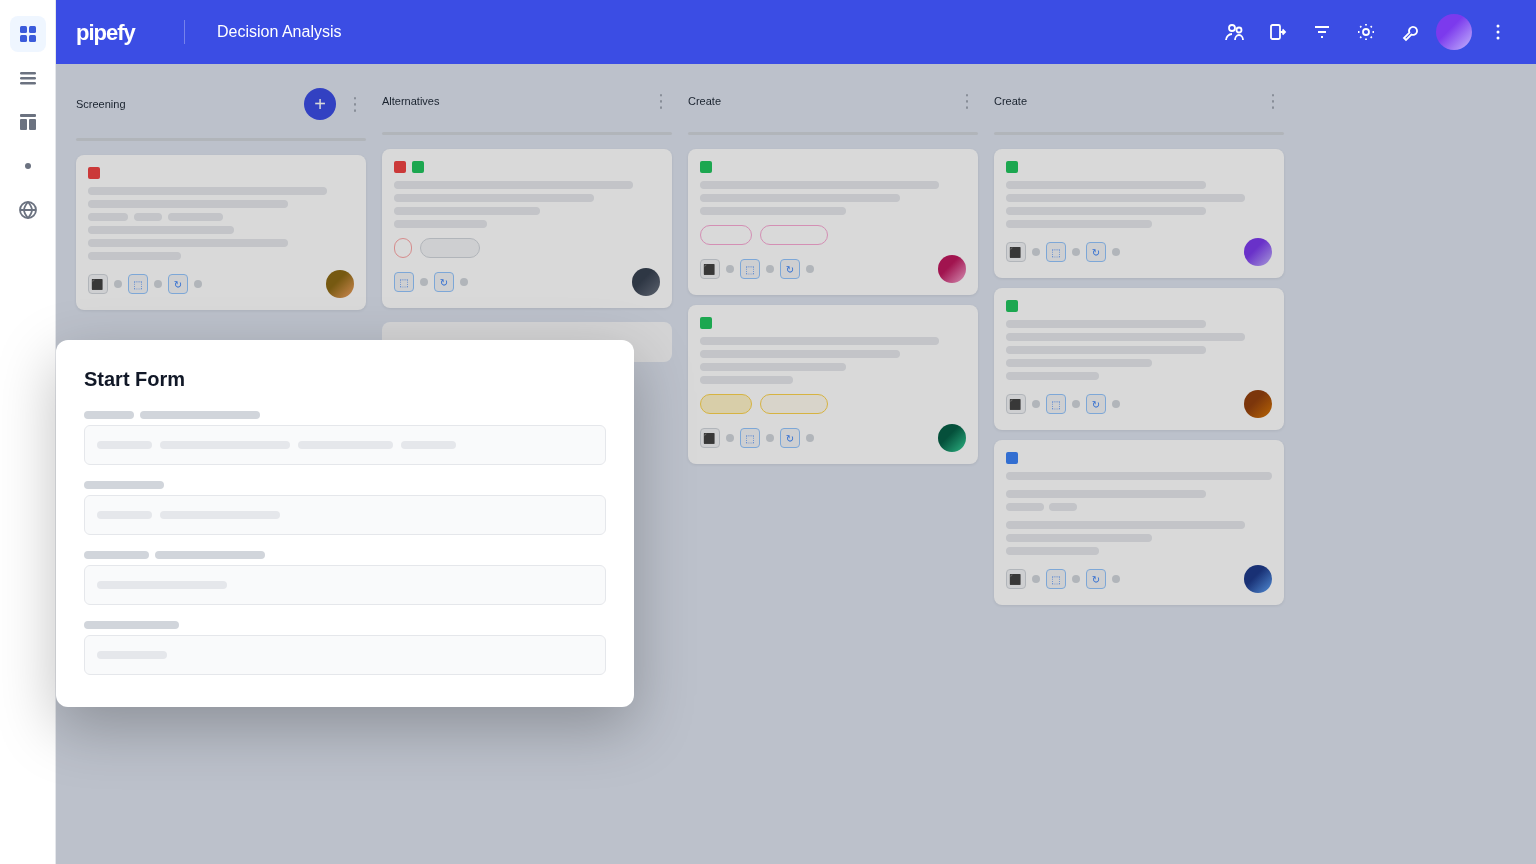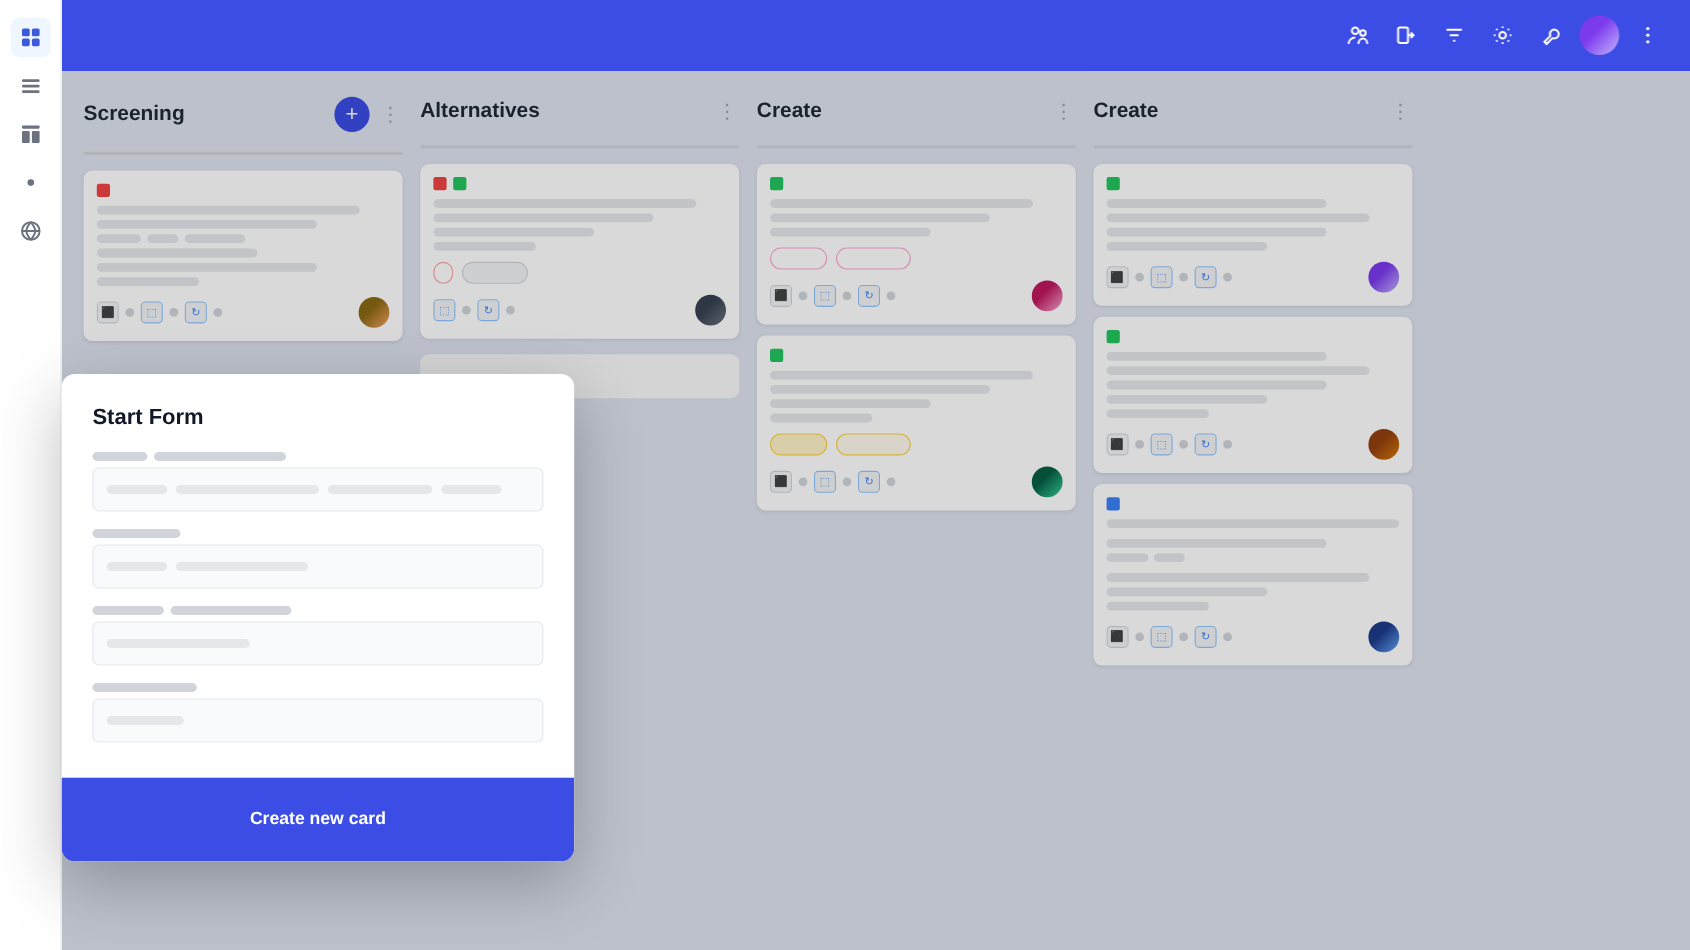--- a/index.html
+++ b/index.html
@@ -105,22 +105,22 @@
       flex-direction: column;
       gap: 10px;
     }
     .column-header {
       display: flex;
       align-items: center;
       gap: 8px;
       padding: 4px 0 8px;
     }
     .column-title {
-      font-size: 19px;
-      font-weight: 700;
+      font-size: 11px;
+      font-weight: 400;
       color: #1f2937;
       flex: 1;
     }
     .column-progress {
       height: 3px;
       background: #d1d5db;
       border-radius: 2px;
       margin-bottom: 4px;
     }
     .add-btn {
@@ -227,21 +227,21 @@
       left: 56px; top: 64px;
       right: 0; bottom: 0;
       background: rgba(0,0,0,0.15);
       z-index: 20;
     }
 
     
     .start-form-modal {
       position: absolute;
       left: 56px; top: 340px;
-      width: 466px;
+      width: 578px;
       background: #fff;
       border-radius: 12px;
       overflow: hidden;
       box-shadow: 0 20px 60px rgba(0,0,0,0.25);
       z-index: 30;
       display: flex;
       flex-direction: column;
     }
     .modal-body {
       padding: 28px 28px 16px;
@@ -334,20 +334,27 @@
   </div>
   <div class="sidebar-icon">
     <svg width="20" height="20" viewBox="0 0 20 20" fill="none" stroke="currentColor" stroke-width="1.8">
       <circle cx="10" cy="10" r="8"></circle>
       <path d="M2 10h16M10 2c-2.5 3-4 5-4 8s1.5 5 4 8M10 2c2.5 3 4 5 4 8s-1.5 5-4 8"></path>
     </svg>
   </div>
 </div>
 
 <div class="topbar">
+  <div class="topbar-logo">
+    <svg width="80" height="28" viewBox="0 0 80 28" fill="none">
+      <text x="0" y="22" font-family="Arial, sans-serif" font-size="22" font-weight="900" fill="white" letter-spacing="-1">pipefy</text>
+    </svg>
+    <div class="divider-v"></div>
+    <span class="topbar-title">Decision Analysis</span>
+  </div>
   <div class="topbar-actions">
     <div class="topbar-icon-btn">
       <svg width="20" height="20" viewBox="0 0 20 20" fill="none" stroke="white" stroke-width="1.8">
         <circle cx="8" cy="6" r="3"></circle>
         <path d="M2 18c0-3.3 2.7-6 6-6"></path>
         <circle cx="15" cy="8" r="2.5"></circle>
         <path d="M11 18c0-2.8 1.8-5 4-5s4 2.2 4 5"></path>
       </svg>
     </div>
     <div class="topbar-icon-btn">
@@ -633,16 +640,13 @@
     <div class="form-group">
       <div class="form-label">
         <div class="label-block" style="width:95px"></div>
       </div>
       <div class="form-input">
         <div class="input-placeholder-line" style="width:70px"></div>
       </div>
     </div>
   </div>
 
-  <div class="modal-footer">
-    <button class="create-btn">Create new card</button>
-  </div>
 </div>
 
 </body></html>

